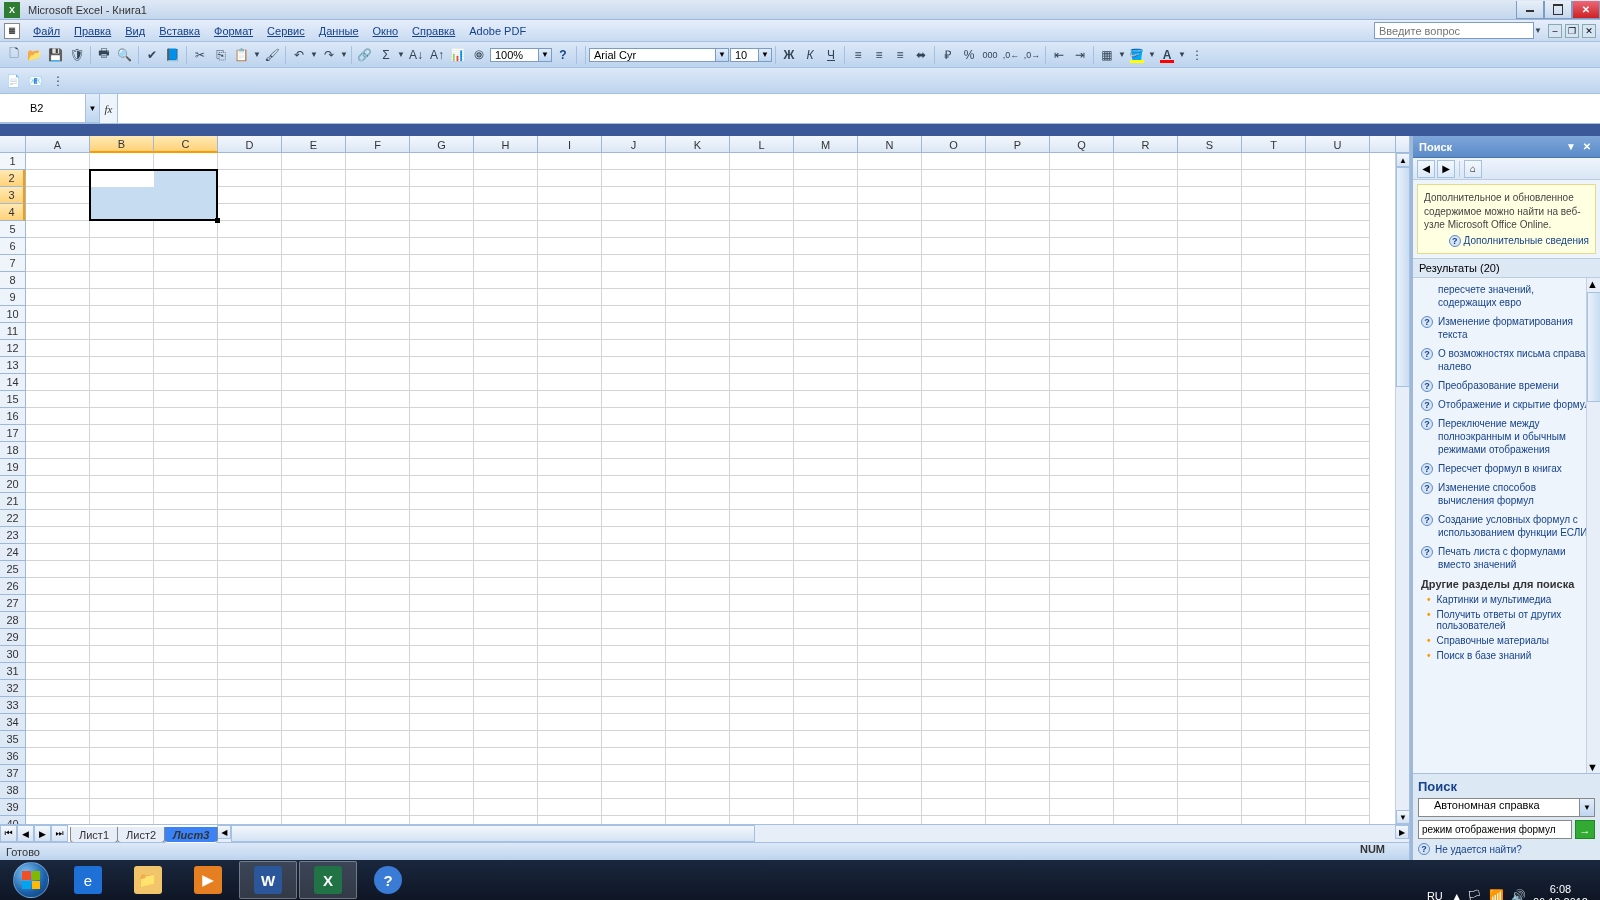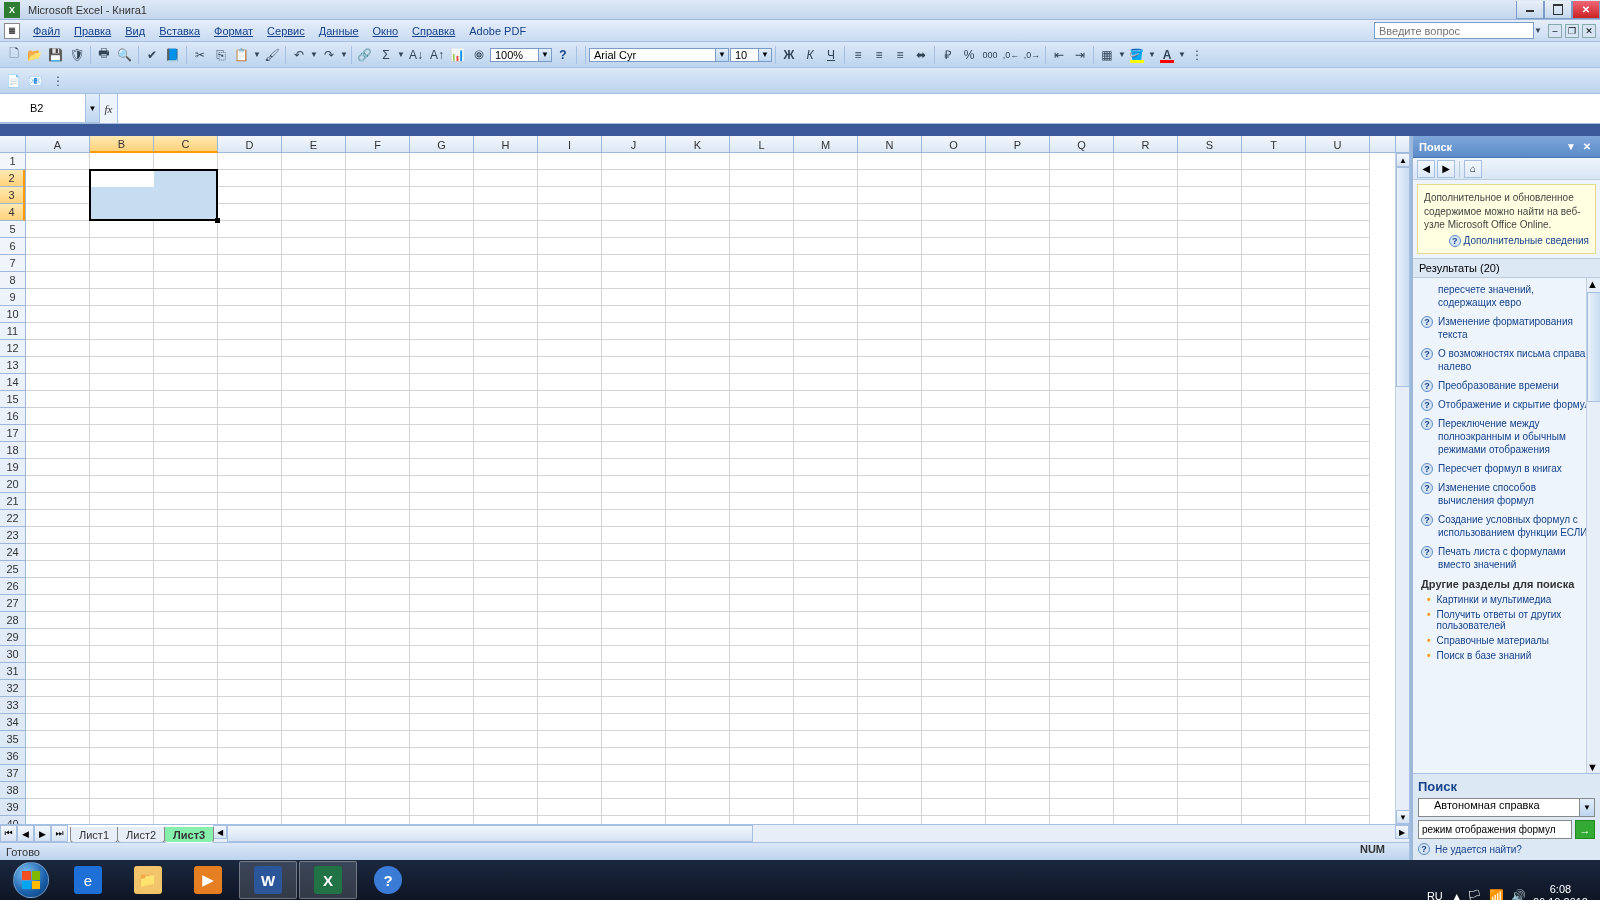--- a/index.html
+++ b/index.html
@@ -67,21 +67,21 @@
 .vscroll{position:absolute;top:17px;right:0;bottom:0;width:14px;background:#e8eef7;border-left:1px solid #c3d0e1;}
 .vscroll .btn,.hscroll .btn{width:14px;height:14px;background:linear-gradient(#f3f7fc,#d4e2f2);border:1px solid #a6c0e1;display:flex;align-items:center;justify-content:center;font-size:8px;}
 .vscroll .thumb{position:absolute;top:14px;left:0;width:14px;height:220px;background:linear-gradient(90deg,#e9f1fb,#c9dcf1);border:1px solid #a6c0e1;}
 
 
 .tabrow{height:18px;display:flex;background:#e8eef7;border-top:1px solid #a6c0e1;}
 .tabnav{display:flex;}
 .tabnav .nb{width:17px;height:17px;background:linear-gradient(#f3f7fc,#d4e2f2);border:1px solid #a6c0e1;display:flex;align-items:center;justify-content:center;font-size:9px;}
 .tabs{display:flex;align-items:flex-end;height:18px;padding-left:2px;background:#fff;}
 .tab{height:16px;padding:0 8px;font-size:11px;background:#fff;border:1px solid #888;border-radius:0 0 4px 4px;border-top:none;margin-right:-1px;display:flex;align-items:center;color:#333;}
-.tab.active{background:#86efac;font-weight:bold;border-bottom:1px solid #fff;z-index:1;}
+.tab.active{background:#3b82f6;font-weight:bold;border-bottom:1px solid #fff;z-index:1;font-style:italic;}
 .tab.inactive{background:#e8eef7;}
 .hscroll{flex:1;position:relative;background:#e8eef7;display:flex;}
 .hscroll .track{flex:1;position:relative;}
 .hscroll .thumb{position:absolute;left:0;top:0;height:17px;width:45%;background:linear-gradient(#f3f7fc,#d4e2f2);border:1px solid #a6c0e1;}
 
 
 .appstatus{height:18px;background:linear-gradient(#dce8f7,#bdd4ee);border-top:1px solid #a6c0e1;display:flex;align-items:center;font-size:11px;padding:0 6px;color:#333;}
 .appstatus .sp{flex:1;}
 .appstatus .cell{border:none;width:auto;padding:0 18px;font-weight:bold;}
 

